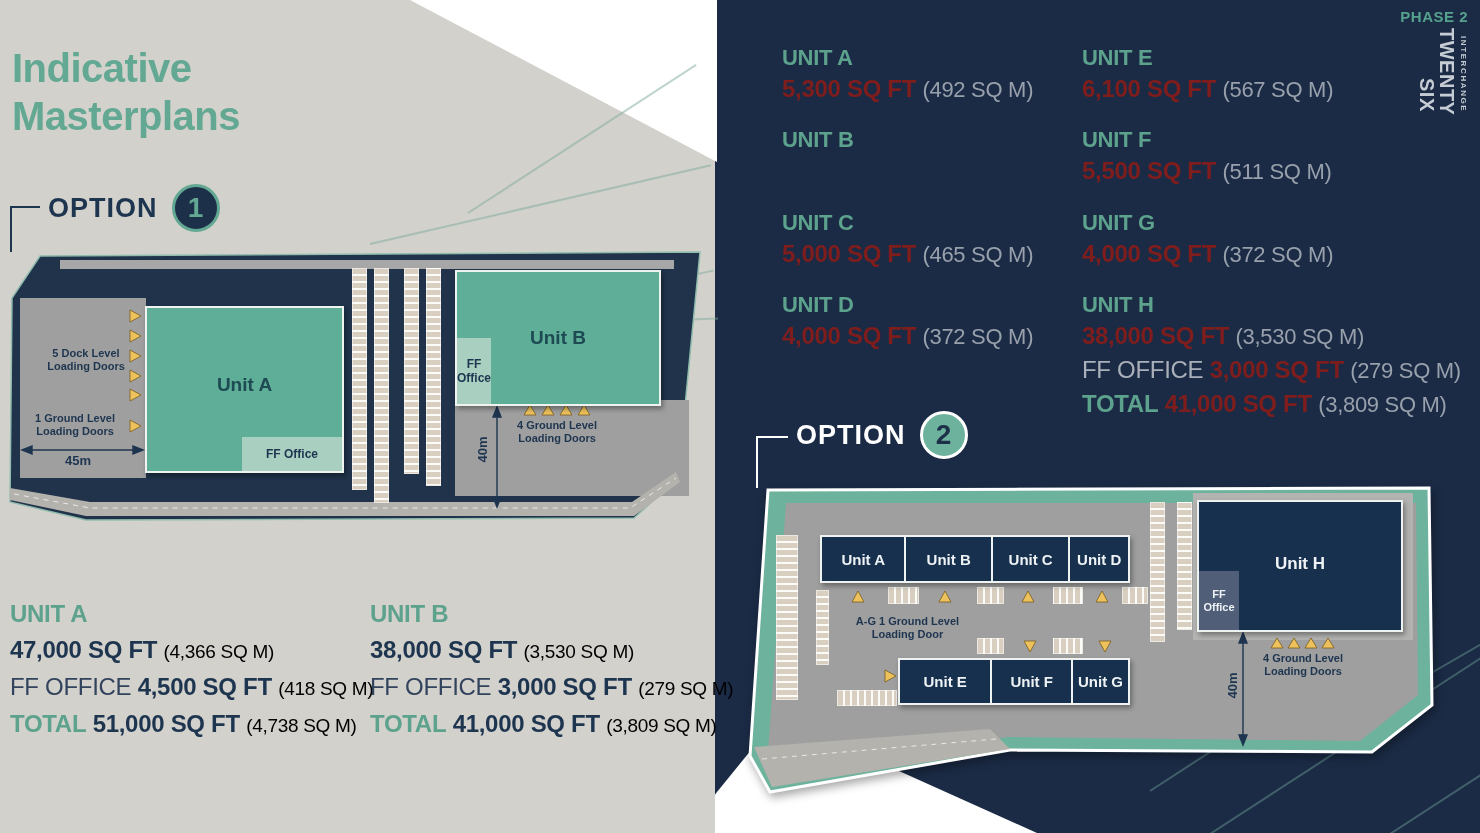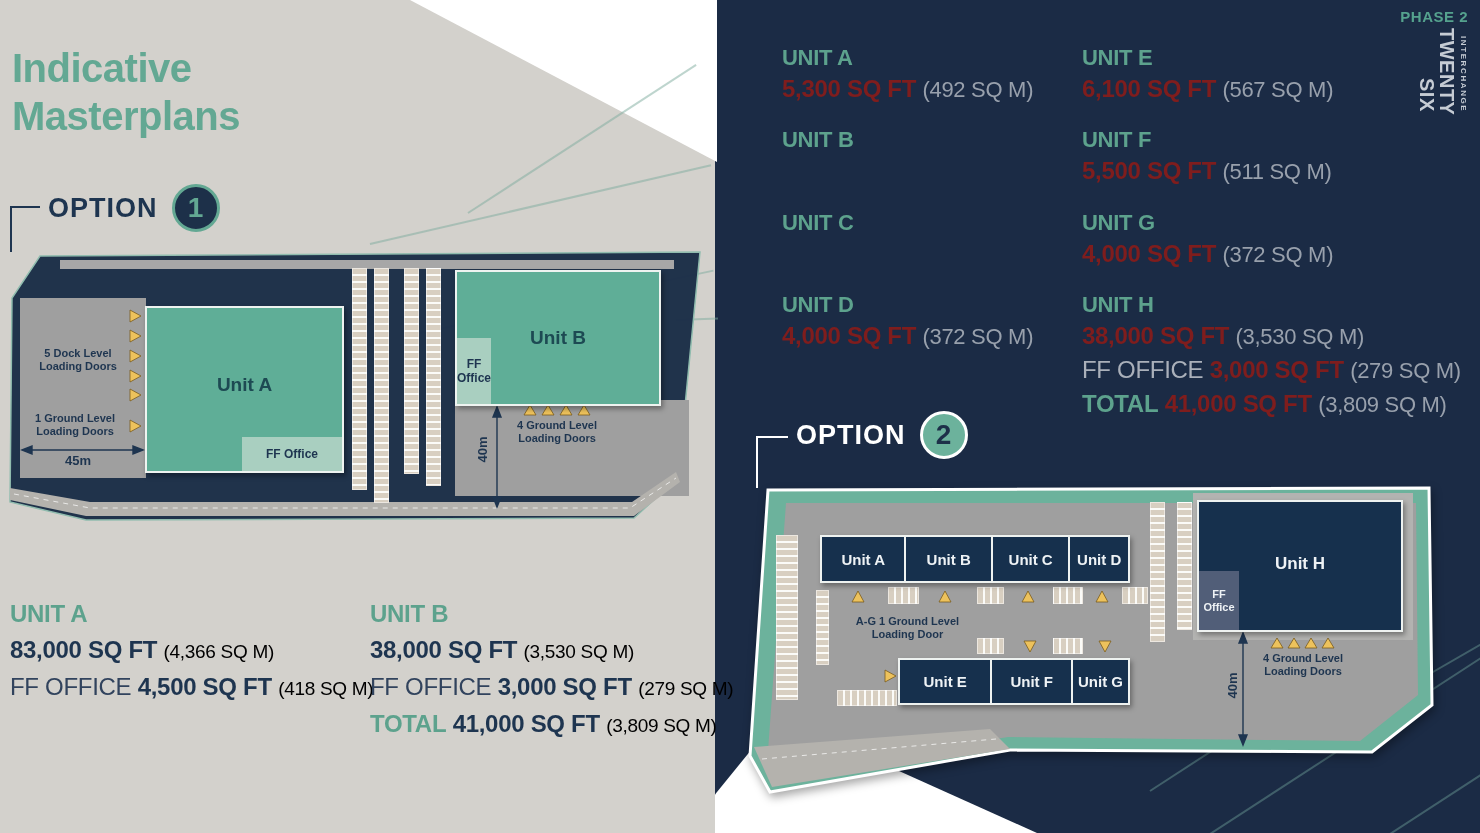--- a/index.html
+++ b/index.html
@@ -139,47 +139,49 @@
   <div class="unit-teal" style="left:145px;top:306px;width:199px;height:167px">
     <div class="u-label" style="top:66px">Unit A</div>
     <div class="ff-teal" style="left:95px;top:129px;width:100px;height:34px">FF Office</div>
   </div>
 
   <div class="unit-teal" style="left:455px;top:270px;width:206px;height:136px">
     <div class="u-label" style="top:55px">Unit B</div>
     <div class="ff-teal" style="left:0;top:66px;width:34px;height:66px">FF Office</div>
   </div>
 
-  <div class="plan-label" style="left:28px;top:347px;width:100px">5 Dock Level Loading Doors</div>
+  <div class="plan-label" style="left:36px;top:347px;width:100px">5 Dock Level Loading Doors</div>
   <div class="plan-label" style="left:22px;top:412px;width:106px">1 Ground Level Loading Doors</div>
   <div class="plan-label" style="left:503px;top:419px;width:108px">4 Ground Level Loading Doors</div>
   <div class="dim-label" style="left:48px;top:453px;width:60px">45m</div>
   <div class="dim-label rot" style="left:462px;top:442px;width:40px">40m</div>
 
   <div class="stats" style="left:10px;top:596px">
     <div class="s-name">UNIT A</div>
-    <div class="s-line"><span class="b">83,000 SQ FT</span> <span class="m">(4,366 SQ M)</span></div>
+    <div class="s-line"><span class="b">47,000 SQ FT</span> <span class="m">(4,366 SQ M)</span></div>
     <div class="s-line"><span class="lt">FF OFFICE</span> <span class="b">4,500 SQ FT</span> <span class="m">(418 SQ M)</span></div>
+    <div class="s-line"><span class="tl">TOTAL</span> <span class="b">51,000 SQ FT</span> <span class="m">(4,738 SQ M)</span></div>
   </div>
   <div class="stats" style="left:370px;top:596px">
     <div class="s-name">UNIT B</div>
     <div class="s-line"><span class="b">38,000 SQ FT</span> <span class="m">(3,530 SQ M)</span></div>
     <div class="s-line"><span class="lt">FF OFFICE</span> <span class="b">3,000 SQ FT</span> <span class="m">(279 SQ M)</span></div>
     <div class="s-line"><span class="tl">TOTAL</span> <span class="b">41,000 SQ FT</span> <span class="m">(3,809 SQ M)</span></div>
   </div>
 
   <div class="lst" style="left:782px;top:44px">
     <div class="l-name">UNIT A</div>
     <div class="l-line"><span class="v">5,300 SQ FT</span> <span class="vm">(492 SQ M)</span></div>
   </div>
   <div class="lst" style="left:782px;top:126px">
     <div class="l-name">UNIT B</div>
   </div>
   <div class="lst" style="left:782px;top:209px">
     <div class="l-name">UNIT C</div>
+    <div class="l-line"><span class="v">5,000 SQ FT</span> <span class="vm">(465 SQ M)</span></div>
   </div>
   <div class="lst" style="left:782px;top:291px">
     <div class="l-name">UNIT D</div>
     <div class="l-line"><span class="v">4,000 SQ FT</span> <span class="vm">(372 SQ M)</span></div>
   </div>
 
   <div class="lst" style="left:1082px;top:44px">
     <div class="l-name">UNIT E</div>
     <div class="l-line"><span class="v">6,100 SQ FT</span> <span class="vm">(567 SQ M)</span></div>
   </div>

